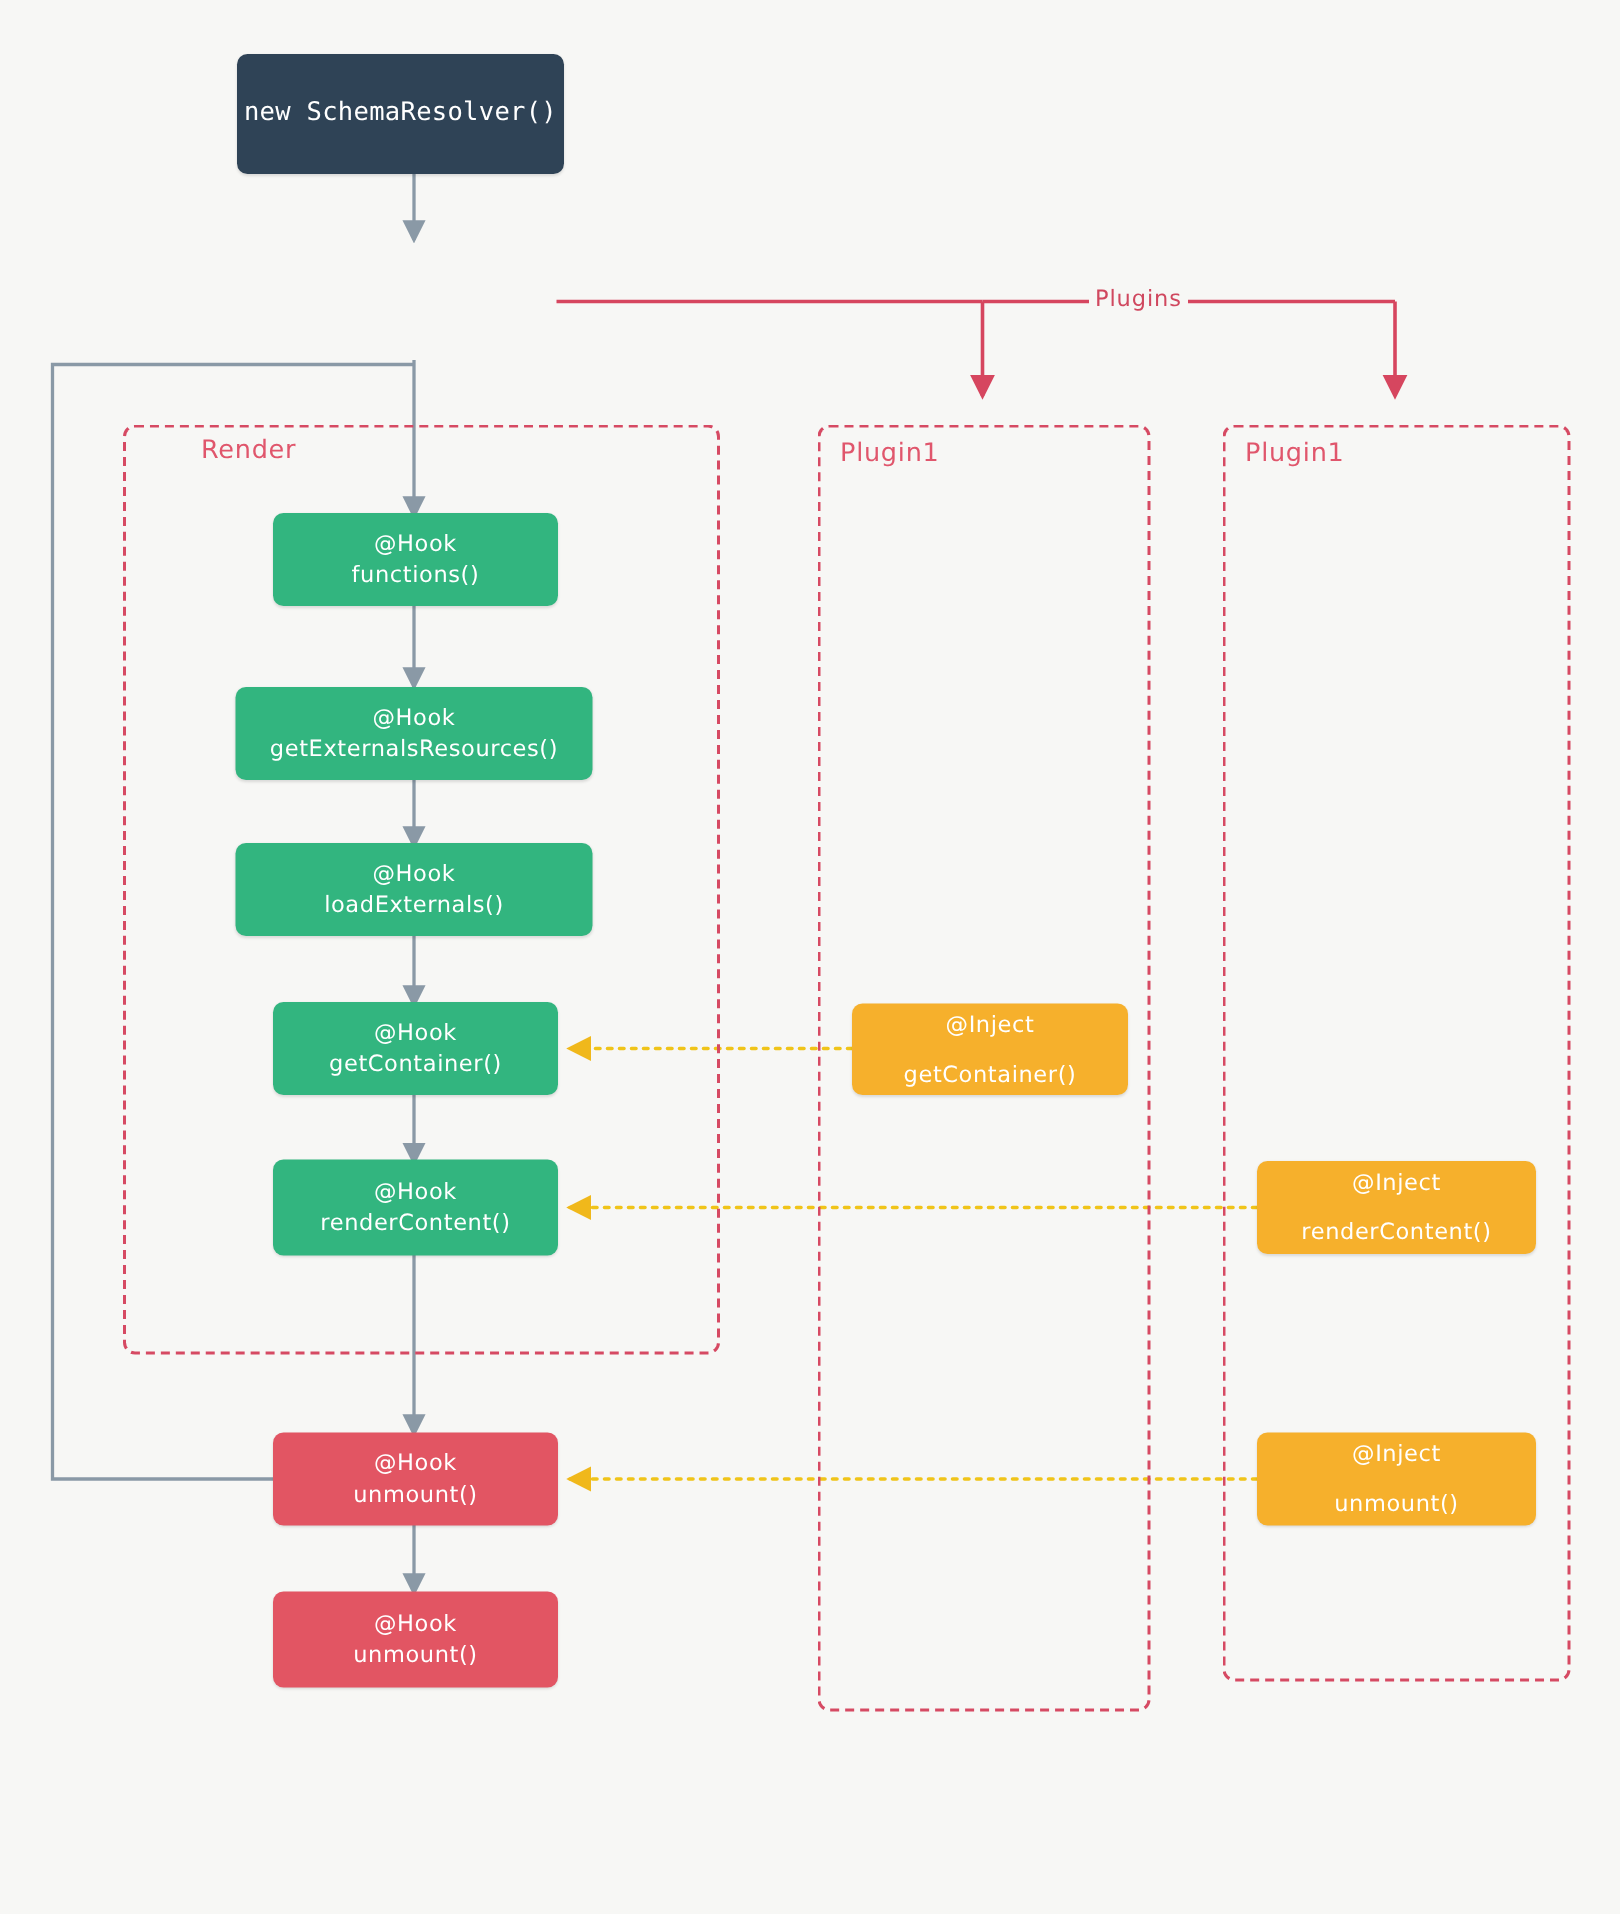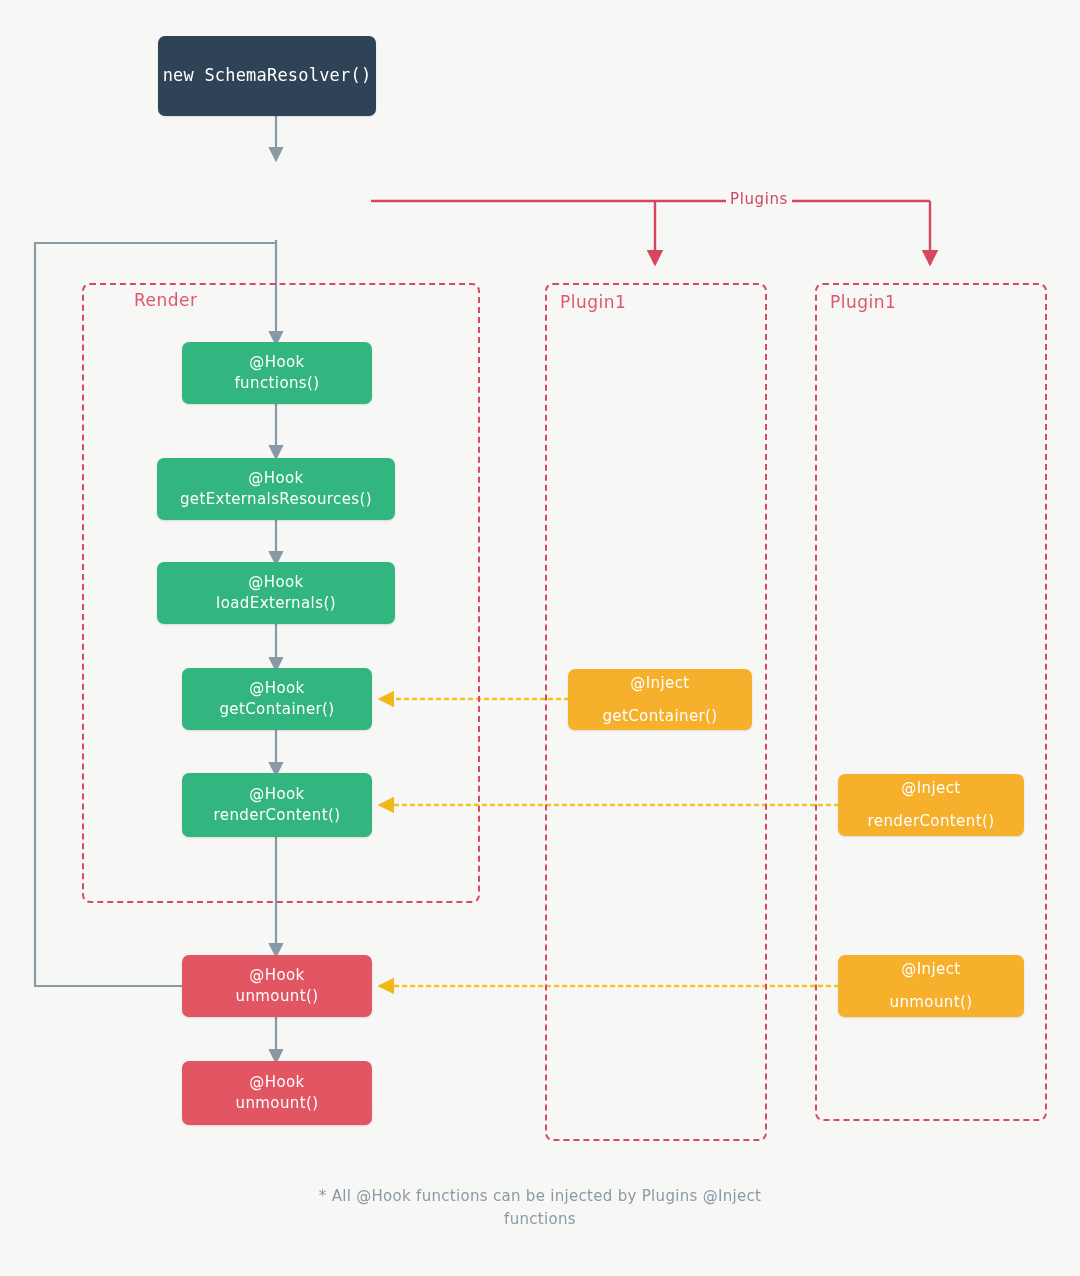--- a/index.html
+++ b/index.html
@@ -199,17 +199,14 @@
   <div class="node node-amber" style="left:838px; top:774px; width:186px; height:62px;">
     <span class="l1">@Inject</span>
     <span class="l2">renderContent()</span>
   </div>
 
   <div class="node node-amber" style="left:838px; top:955px; width:186px; height:62px;">
     <span class="l1">@Inject</span>
     <span class="l2">unmount()</span>
   </div>
 
-  <div class="footnote" style="top:1185px;">
-    <span style="display:inline-block; max-width:500px;">* All @Hook functions can be injected by Plugins @Inject functions</span>
-  </div>
 
 </div>
 
 </body></html>

